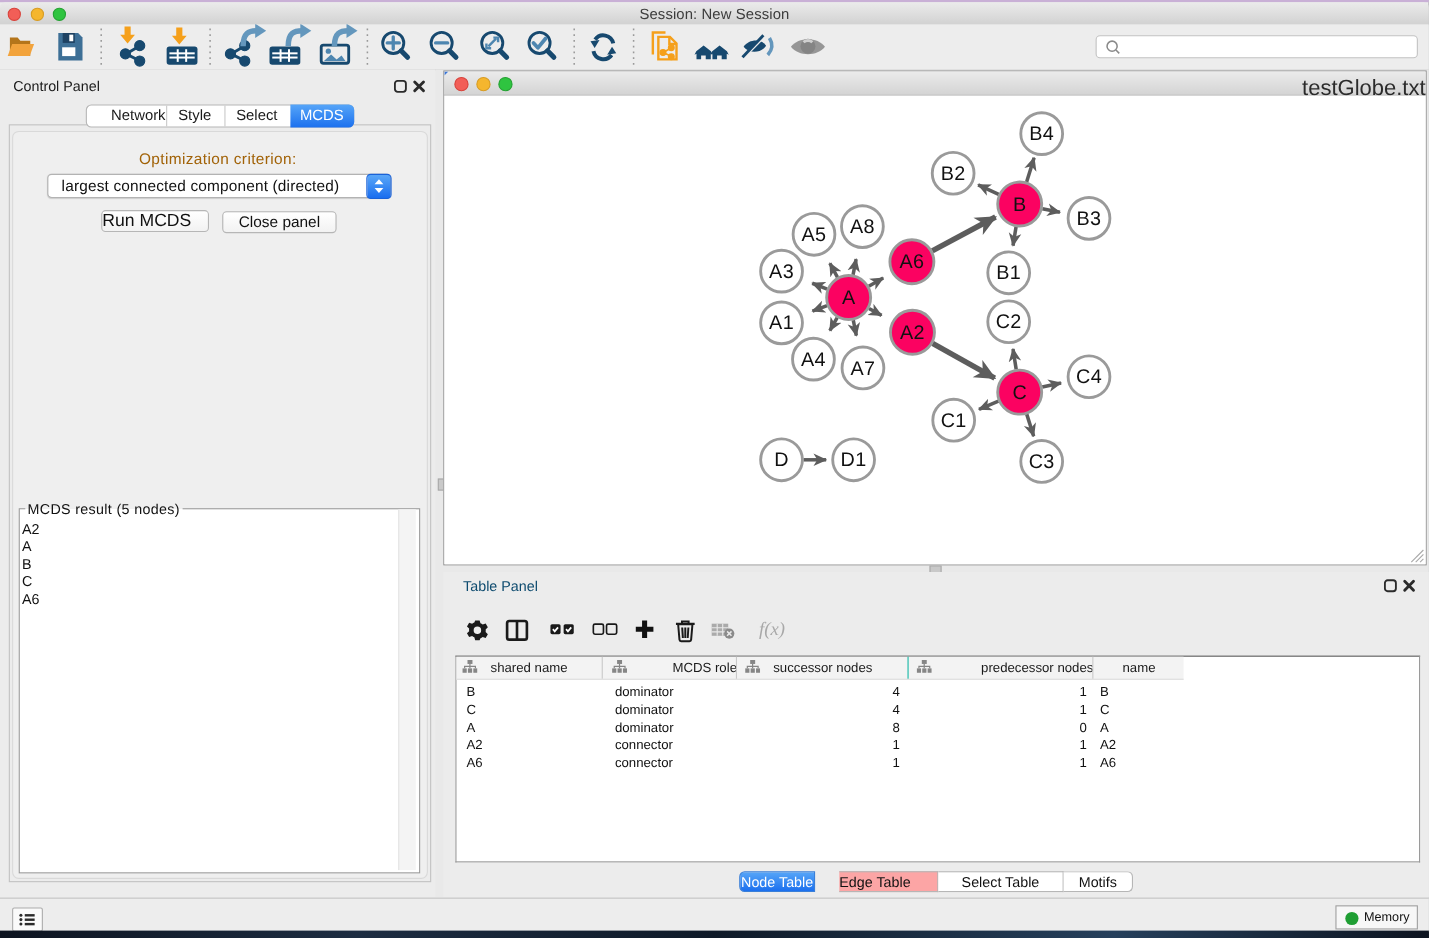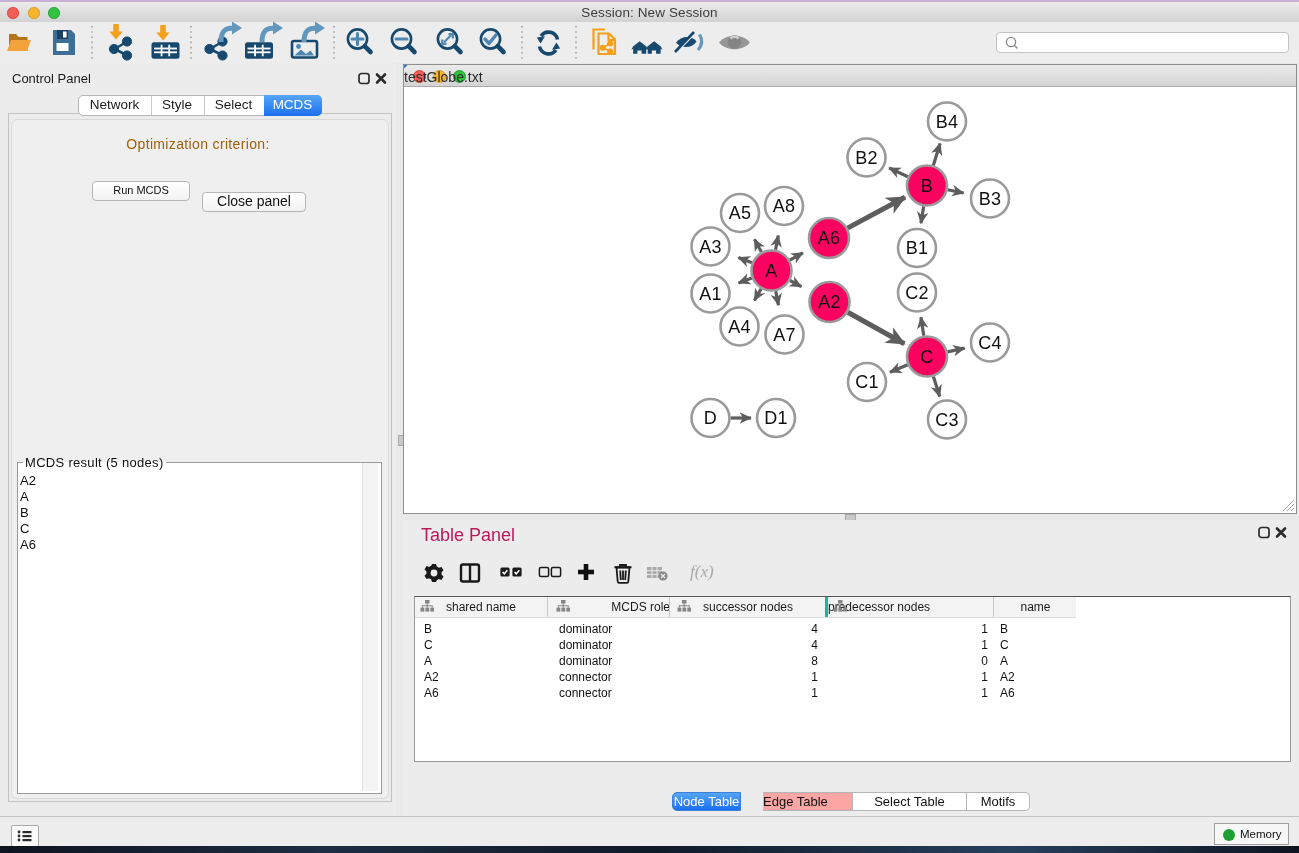--- a/index.html
+++ b/index.html
@@ -152,47 +152,56 @@
   <div class="abs" style="left:12px;top:8px;font-size:13px;color:#1a1a1a">Control Panel</div>
   <svg width="30" height="14" style="position:absolute;left:358px;top:9px">
     <rect x="1" y="1.5" width="10" height="10" rx="2.5" fill="none" stroke="#2b2b2b" stroke-width="1.7"></rect>
     <path d="M19,2.5 l8,8 m0,-8 l-8,8" stroke="#2b2b2b" stroke-width="2.6" stroke-linecap="round"></path>
   </svg>
 
   <div class="abs" style="left:8px;top:50px;width:382px;height:687px;border:1px solid #c2c2c2;background:#ECECEC"></div>
   <div class="abs" style="left:11px;top:56px;width:376px;height:678px;border:1px solid #d9d9d9;border-radius:6px;background:#EFEFEF"></div>
 
   <div class="abs" style="left:77.5px;top:32px;width:242px;height:18.5px;background:#fff;border:1px solid #b6b6b6;border-radius:5px;font-size:13.5px;color:#1a1a1a">
-    <div class="abs" style="left:0;top:0;width:72px;height:18.5px;line-height:18px;text-align:center;border-right:1px solid #c9c9c9">Network</div>
+    <div class="abs" style="left:0;top:0;width:72px;height:18.5px;line-height:18px;text-align:right;border-right:1px solid #c9c9c9">Network</div>
     <div class="abs" style="left:72px;top:0;width:53px;height:18.5px;line-height:18px;text-align:center;border-right:1px solid #c9c9c9">Style</div>
     <div class="abs" style="left:125px;top:0;width:60px;height:24px;line-height:18px;text-align:center">Select</div>
     <div class="abs" style="left:185px;top:-1px;width:58px;height:20.5px;line-height:19.5px;text-align:center;background:linear-gradient(#56a5f8,#1c70ee);color:#fff;border-radius:0 5px 5px 0">MCDS</div>
   </div>
 
   <div class="abs" style="left:0;top:73px;width:396px;text-align:center;font-size:14px;letter-spacing:0.35px;color:#a16207">Optimization criterion:</div>
-  <div class="abs" style="left:92px;top:118px;width:96px;height:18px;background:linear-gradient(#fff,#f2f2f2);border:1px solid #b6b6b6;border-radius:4px;text-align:center;line-height:17px;font-size:11px;color:#111">Run MCDS</div>
+  <div class="abs" style="left:43px;top:95px;width:310px;height:19.5px;background:#fff;border:1px solid #b3b3b3;border-radius:4px;box-shadow:0 0.5px 1px rgba(0,0,0,0.15)">
+    <div class="abs" style="left:12px;top:1.5px;font-size:14px;letter-spacing:0.15px;color:#111">largest connected component (directed)</div>
+    <div class="abs" style="left:289px;top:-1px;width:21px;height:20.5px;background:linear-gradient(#5aa7f8,#1a6eef);border-radius:4px;border:0.5px solid #1a62d8">
+      <svg width="21" height="21">
+          <path d="M6.5,8.5 l4,-4.5 l4,4.5 z" fill="#fff"></path>
+          <path d="M6.5,12 l4,4.5 l4,-4.5 z" fill="#fff"></path>
+        </svg>
+    </div>
+  </div>
+  <div class="abs" style="left:92px;top:128px;width:96px;height:18px;background:linear-gradient(#fff,#f2f2f2);border:1px solid #b6b6b6;border-radius:4px;text-align:left;line-height:17px;font-size:16px;color:#111">Run MCDS</div>
   <div class="abs" style="left:202px;top:129px;width:102px;height:18px;background:linear-gradient(#fff,#f2f2f2);border:1px solid #b6b6b6;border-radius:4px;text-align:center;line-height:17px;font-size:14px;color:#111">Close panel</div>
 
   <div class="abs" style="left:17px;top:399px;width:363px;height:330px;background:#fff;border:1px solid #9a9a9a"></div>
   <div class="abs" style="left:23px;top:392px;font-size:13px;letter-spacing:0.3px;color:#111;background:linear-gradient(#EFEFEF 50%,#fff 50%);padding:0 2px">MCDS result (5 nodes)</div>
   <div class="abs" style="left:20px;top:410px;font-size:13px;color:#111;line-height:16px">A2<br>A<br>B<br>C<br>A6</div>
   <div class="abs" style="left:362px;top:400px;width:15px;height:328px;background:#f4f4f4;border-left:1px solid #e3e3e3"></div>
 </div>
 
 <div class="abs" style="left:396px;top:63px;width:903px;height:753px;background:#E9E9E9"></div>
 
 <div class="abs" style="left:398px;top:435px;width:6px;height:9px;background:#c9c9c9;border:1px solid #aaa"></div>
 <div class="abs" style="left:845px;top:514px;width:9px;height:6px;background:#c9c9c9;border:1px solid #aaa"></div>
 
 <div class="abs" style="left:403px;top:64px;width:894px;height:449.5px;background:#fff;border:1px solid #8f8f8f;box-sizing:border-box">
   <div class="abs" style="left:0;top:0;width:892px;height:21px;background:linear-gradient(#ebebeb,#d4d4d4);border-bottom:1px solid #aaa"></div>
   <div class="abs" style="left:9px;top:5px;width:11px;height:11px;border-radius:50%;background:#f25e57;border:0.5px solid #d8433c"></div>
   <div class="abs" style="left:29px;top:5px;width:11px;height:11px;border-radius:50%;background:#f5b62e;border:0.5px solid #d89c23"></div>
   <div class="abs" style="left:49px;top:5px;width:11px;height:11px;border-radius:50%;background:#2fc440;border:0.5px solid #25a233"></div>
-  <div class="abs" style="left:0;top:4px;width:892px;text-align:left;font-size:14px;color:#2b2b2b">testGlobe.txt</div>
+  <div class="abs" style="left:0;top:4px;width:892px;text-align:right;font-size:20px;color:#2b2b2b">testGlobe.txt</div>
   <div class="abs" style="left:0;top:22px;width:892px;height:426px;background:#fff">
   <svg width="893" height="427" style="position:absolute;left:0;top:0">
 <defs>
 <marker id="ar" viewBox="0 0 10 10" refX="9.2" refY="5" markerWidth="3.9" markerHeight="3.9" orient="auto" markerUnits="strokeWidth">
             <path d="M0,0.4 L10,5 L0,9.6 L2.8,5 z" fill="#5d5d5d"></path>
           </marker>
 </defs>
 <line x1="357.4" y1="165.1" x2="350.4" y2="152.3" stroke="#5d5d5d" stroke-width="3.2" marker-end="url(#ar)"></line>
 <line x1="371.5" y1="162.9" x2="374.3" y2="148.5" stroke="#5d5d5d" stroke-width="3.2" marker-end="url(#ar)"></line>
 <line x1="348.0" y1="175.8" x2="334.4" y2="170.5" stroke="#5d5d5d" stroke-width="3.2" marker-end="url(#ar)"></line>
@@ -262,21 +271,21 @@
         <line x1="13" y1="6" x2="6" y2="13"></line>
         <line x1="13" y1="10" x2="10" y2="13"></line>
       </g>
     </svg>
   <svg width="8" height="8" style="position:absolute;left:0;top:0">
       <path d="M0,0 h8 l-8,8 z" fill="#3b76d6" transform="scale(0.45)"></path>
     </svg>
 </div>
 
 <div class="abs" style="left:403px;top:520px;width:896px;height:296px;background:#ECECEC">
-  <div class="abs" style="left:18px;top:5px;font-size:18px;color:#be185d">Table Panel</div>
+  <div class="abs" style="left:18px;top:5px;font-size:13px;color:#0c4a6e">Table Panel</div>
   <svg width="30" height="14" style="position:absolute;left:855px;top:6px">
     <rect x="1" y="1.5" width="10" height="10" rx="2.5" fill="none" stroke="#2b2b2b" stroke-width="1.7"></rect>
     <path d="M19,2.5 l8,8 m0,-8 l-8,8" stroke="#2b2b2b" stroke-width="2.6" stroke-linecap="round"></path>
   </svg>
 </div>
 <svg width="300" height="36" style="position:absolute;left:417px;top:556px">
     <path transform="translate(17,17)" d="M-2,-9 h4 l0.8,2.6 a7,7 0 0 1 2,1.2 l2.7,-0.9 l2,3.4 l-2,1.9 a7,7 0 0 1 0,2.4 l2,1.9 l-2,3.4 l-2.7,-0.9 a7,7 0 0 1 -2,1.2 L2,9 h-4 l-0.8,-2.6 a7,7 0 0 1 -2,-1.2 l-2.7,0.9 l-2,-3.4 l2,-1.9 a7,7 0 0 1 0,-2.4 l-2,-1.9 l2,-3.4 l2.7,0.9 a7,7 0 0 1 2,-1.2 z M0,-3.4 a3.4,3.4 0 1 0 0,6.8 a3.4,3.4 0 1 0 0,-6.8 z" fill="#1a1a1a" fill-rule="evenodd"></path>
 <g transform="translate(53,17)">
       <rect x="-9" y="-8.5" width="18" height="17" rx="2" fill="none" stroke="#1a1a1a" stroke-width="2.4"></rect>
       <line x1="0" y1="-8.5" x2="0" y2="8.5" stroke="#1a1a1a" stroke-width="2.4"></line>
@@ -310,26 +319,26 @@
         <line x1="-10" y1="1.4" x2="5" y2="1.4"></line>
         <line x1="-5" y1="-6" x2="-5" y2="5"></line>
         <line x1="0" y1="-6" x2="0" y2="5"></line>
       </g>
 <circle cx="6" cy="3" r="4.6" fill="#8a8a8a"></circle>
       <path d="M4,1 l4,4 m0,-4 l-4,4" stroke="#e9e9e9" stroke-width="1.4"></path>
 </g>
   </svg>
 <div class="abs" style="left:690px;top:562px;font-family:'Liberation Serif',serif;font-style:italic;font-size:17px;color:#a8a8a8"><i>f(x)</i></div>
 
-<div class="abs" style="left:414px;top:596px;width:877px;height:166px;background:#fff;border:1px solid #9a9a9a;border-top:1.4px solid #555;box-sizing:border-box">
+<div class="abs" style="left:414px;top:596px;width:877px;height:188px;background:#fff;border:1px solid #9a9a9a;border-top:1.4px solid #555;box-sizing:border-box">
   <div class="abs" style="left:0;top:0;width:661px;height:20px;background:#F3F3F3;border-bottom:1px solid #dcdcdc;font-size:12px;color:#1a1a1a">
     <div class="abs" style="left:0;top:0;width:132px;text-align:center;line-height:20px">shared name</div>
     <div class="abs" style="left:132px;top:0;width:122px;text-align:right;line-height:20px;border-left:1px solid #c9c9c9">MCDS role</div>
     <div class="abs" style="left:254px;top:0;width:156px;text-align:center;line-height:20px;border-left:1px solid #c9c9c9">successor nodes</div>
-    <div class="abs" style="left:410px;top:0;width:168px;text-align:left;line-height:20px;border-left:3px solid #14b8a6">predecessor nodes</div>
+    <div class="abs" style="left:410px;top:0;width:168px;text-align:right;line-height:20px;border-left:1px solid #14b8a6">predecessor nodes</div>
     <div class="abs" style="left:578px;top:0;width:83px;text-align:center;line-height:20px;border-left:1px solid #c9c9c9">name</div>
   </div>
 </div>
 <svg width="14" height="12" style="position:absolute;left:420px;top:600px">
 <g fill="#868686">
       <rect x="5" y="0" width="4.5" height="3.6"></rect>
 <rect x="0.5" y="7.6" width="3.8" height="4"></rect>
       <rect x="5.4" y="7.6" width="3.8" height="4"></rect>
       <rect x="10.3" y="7.6" width="3.8" height="4"></rect>
 <path d="M7.2,3.6 v4 M2.4,7.6 v-1.9 h9.8 v1.9" stroke="#868686" fill="none" stroke-width="1.1"></path>

